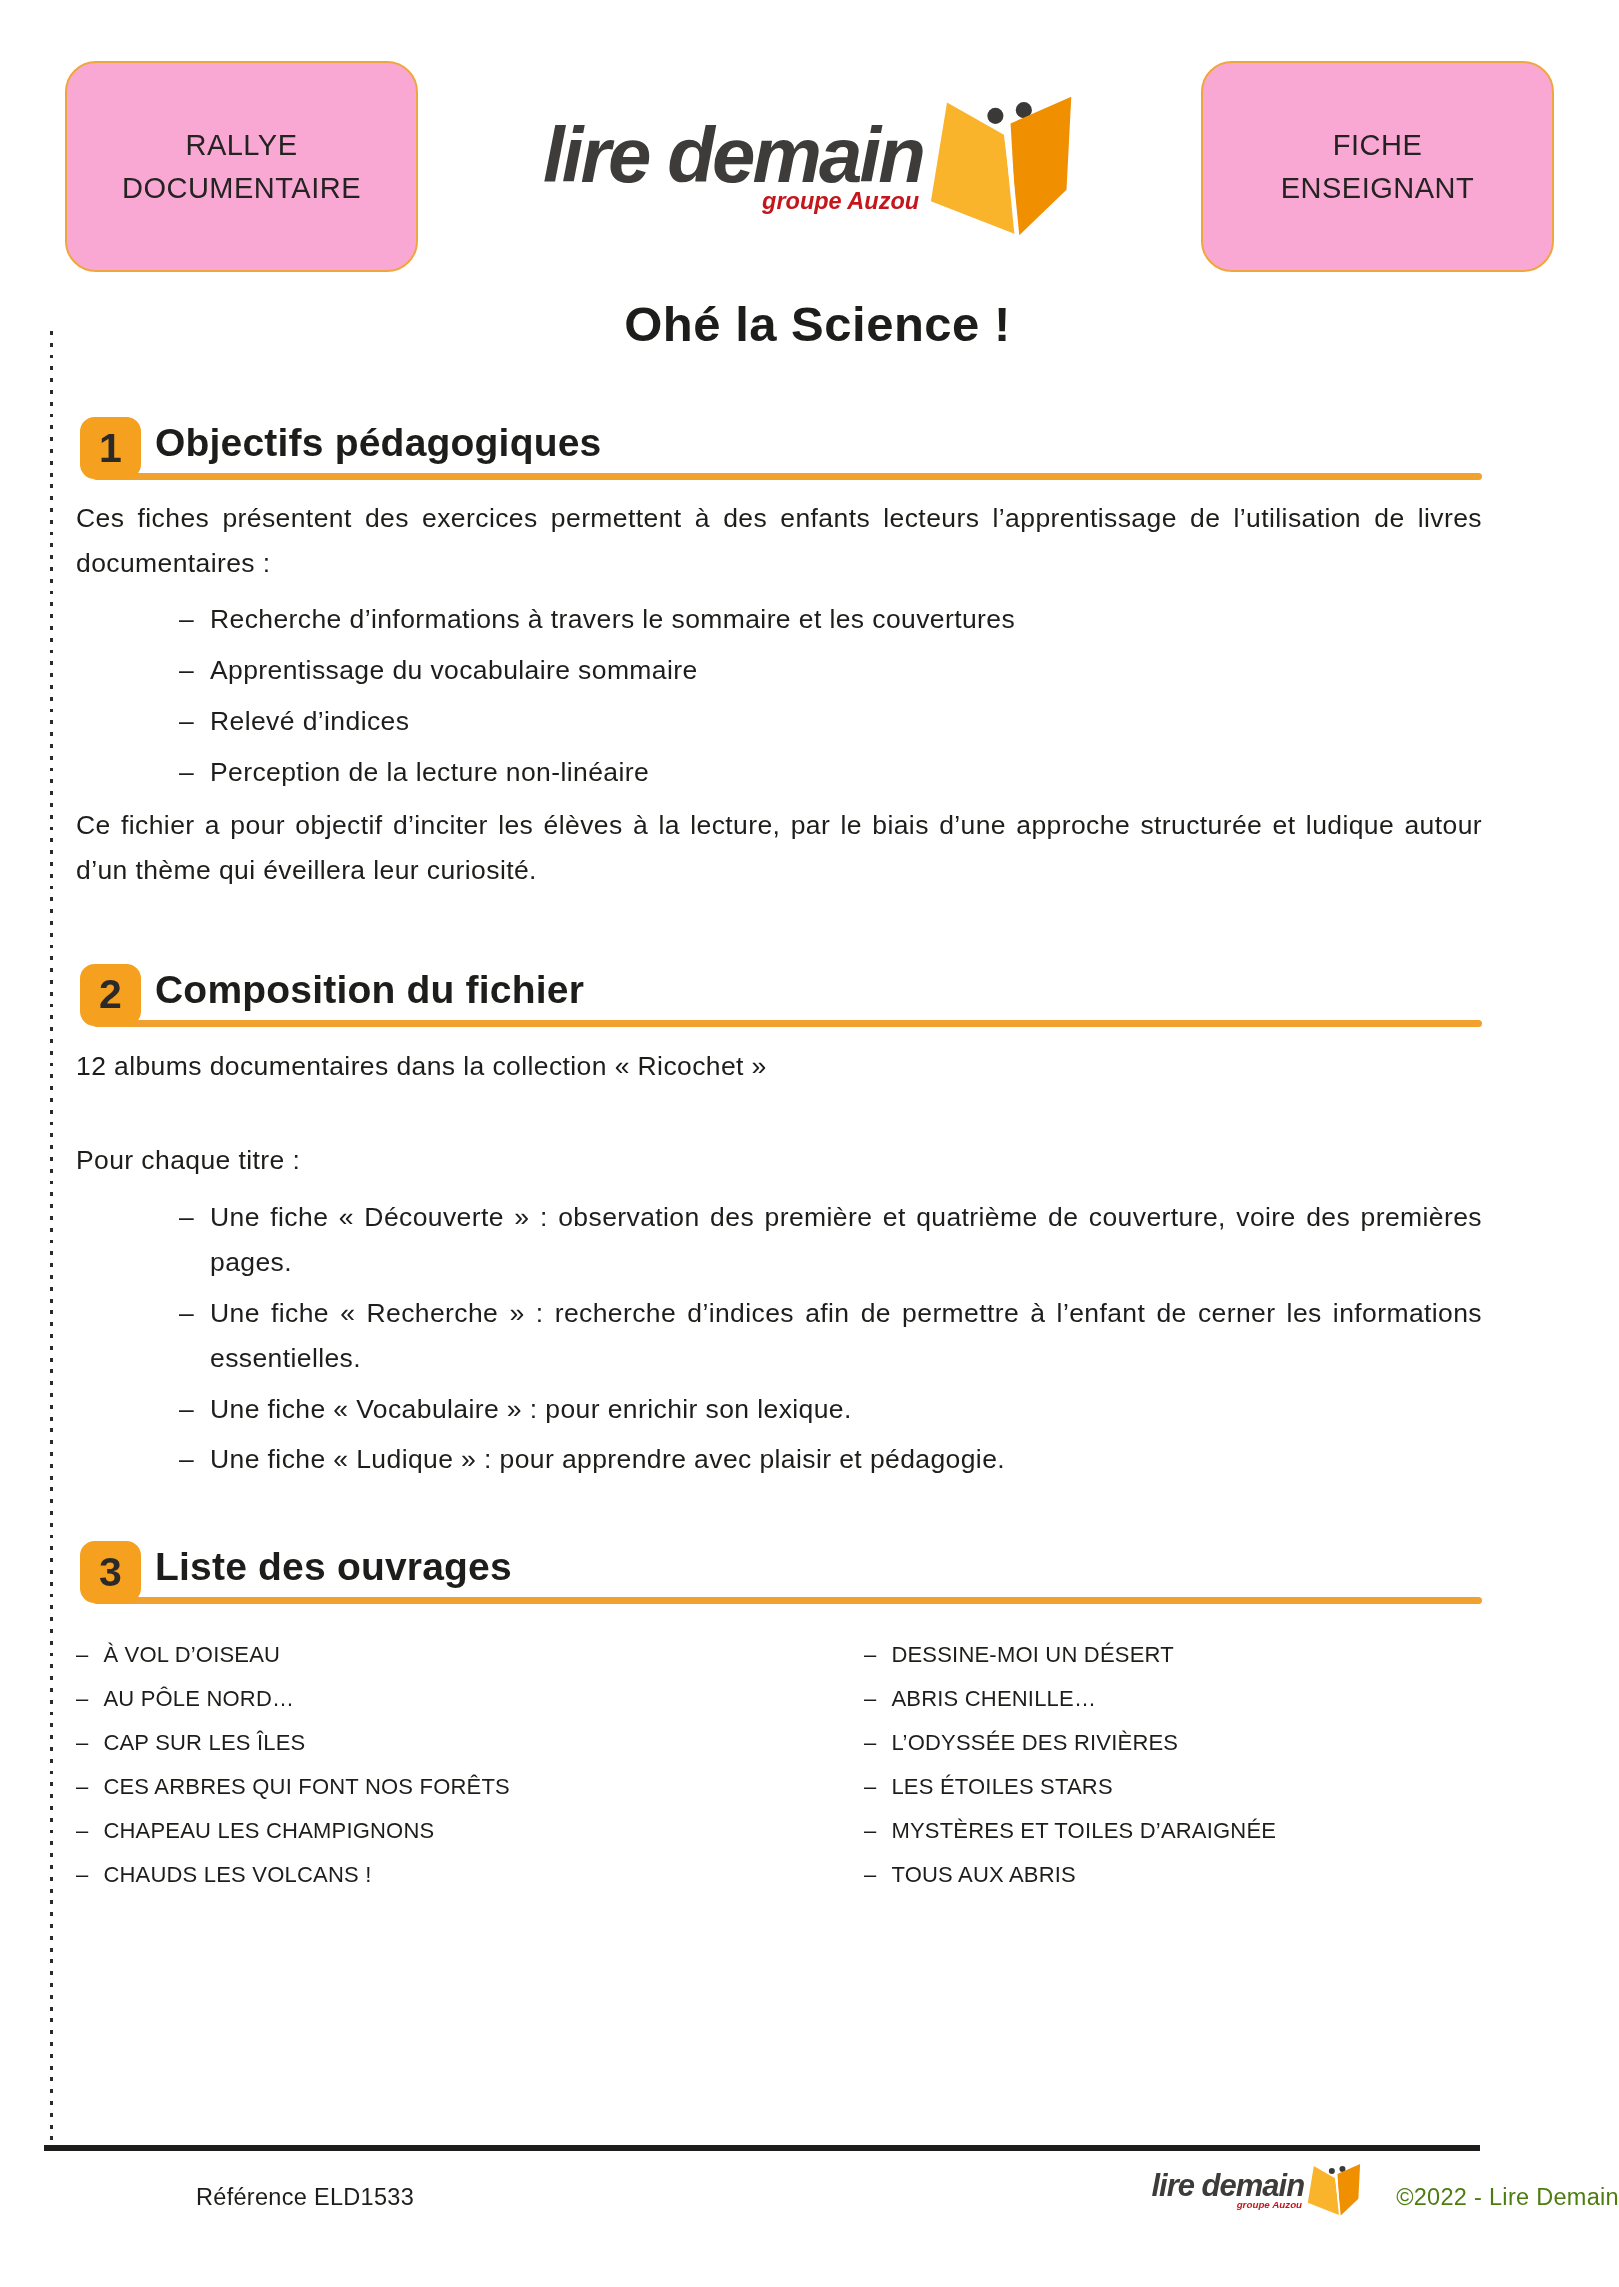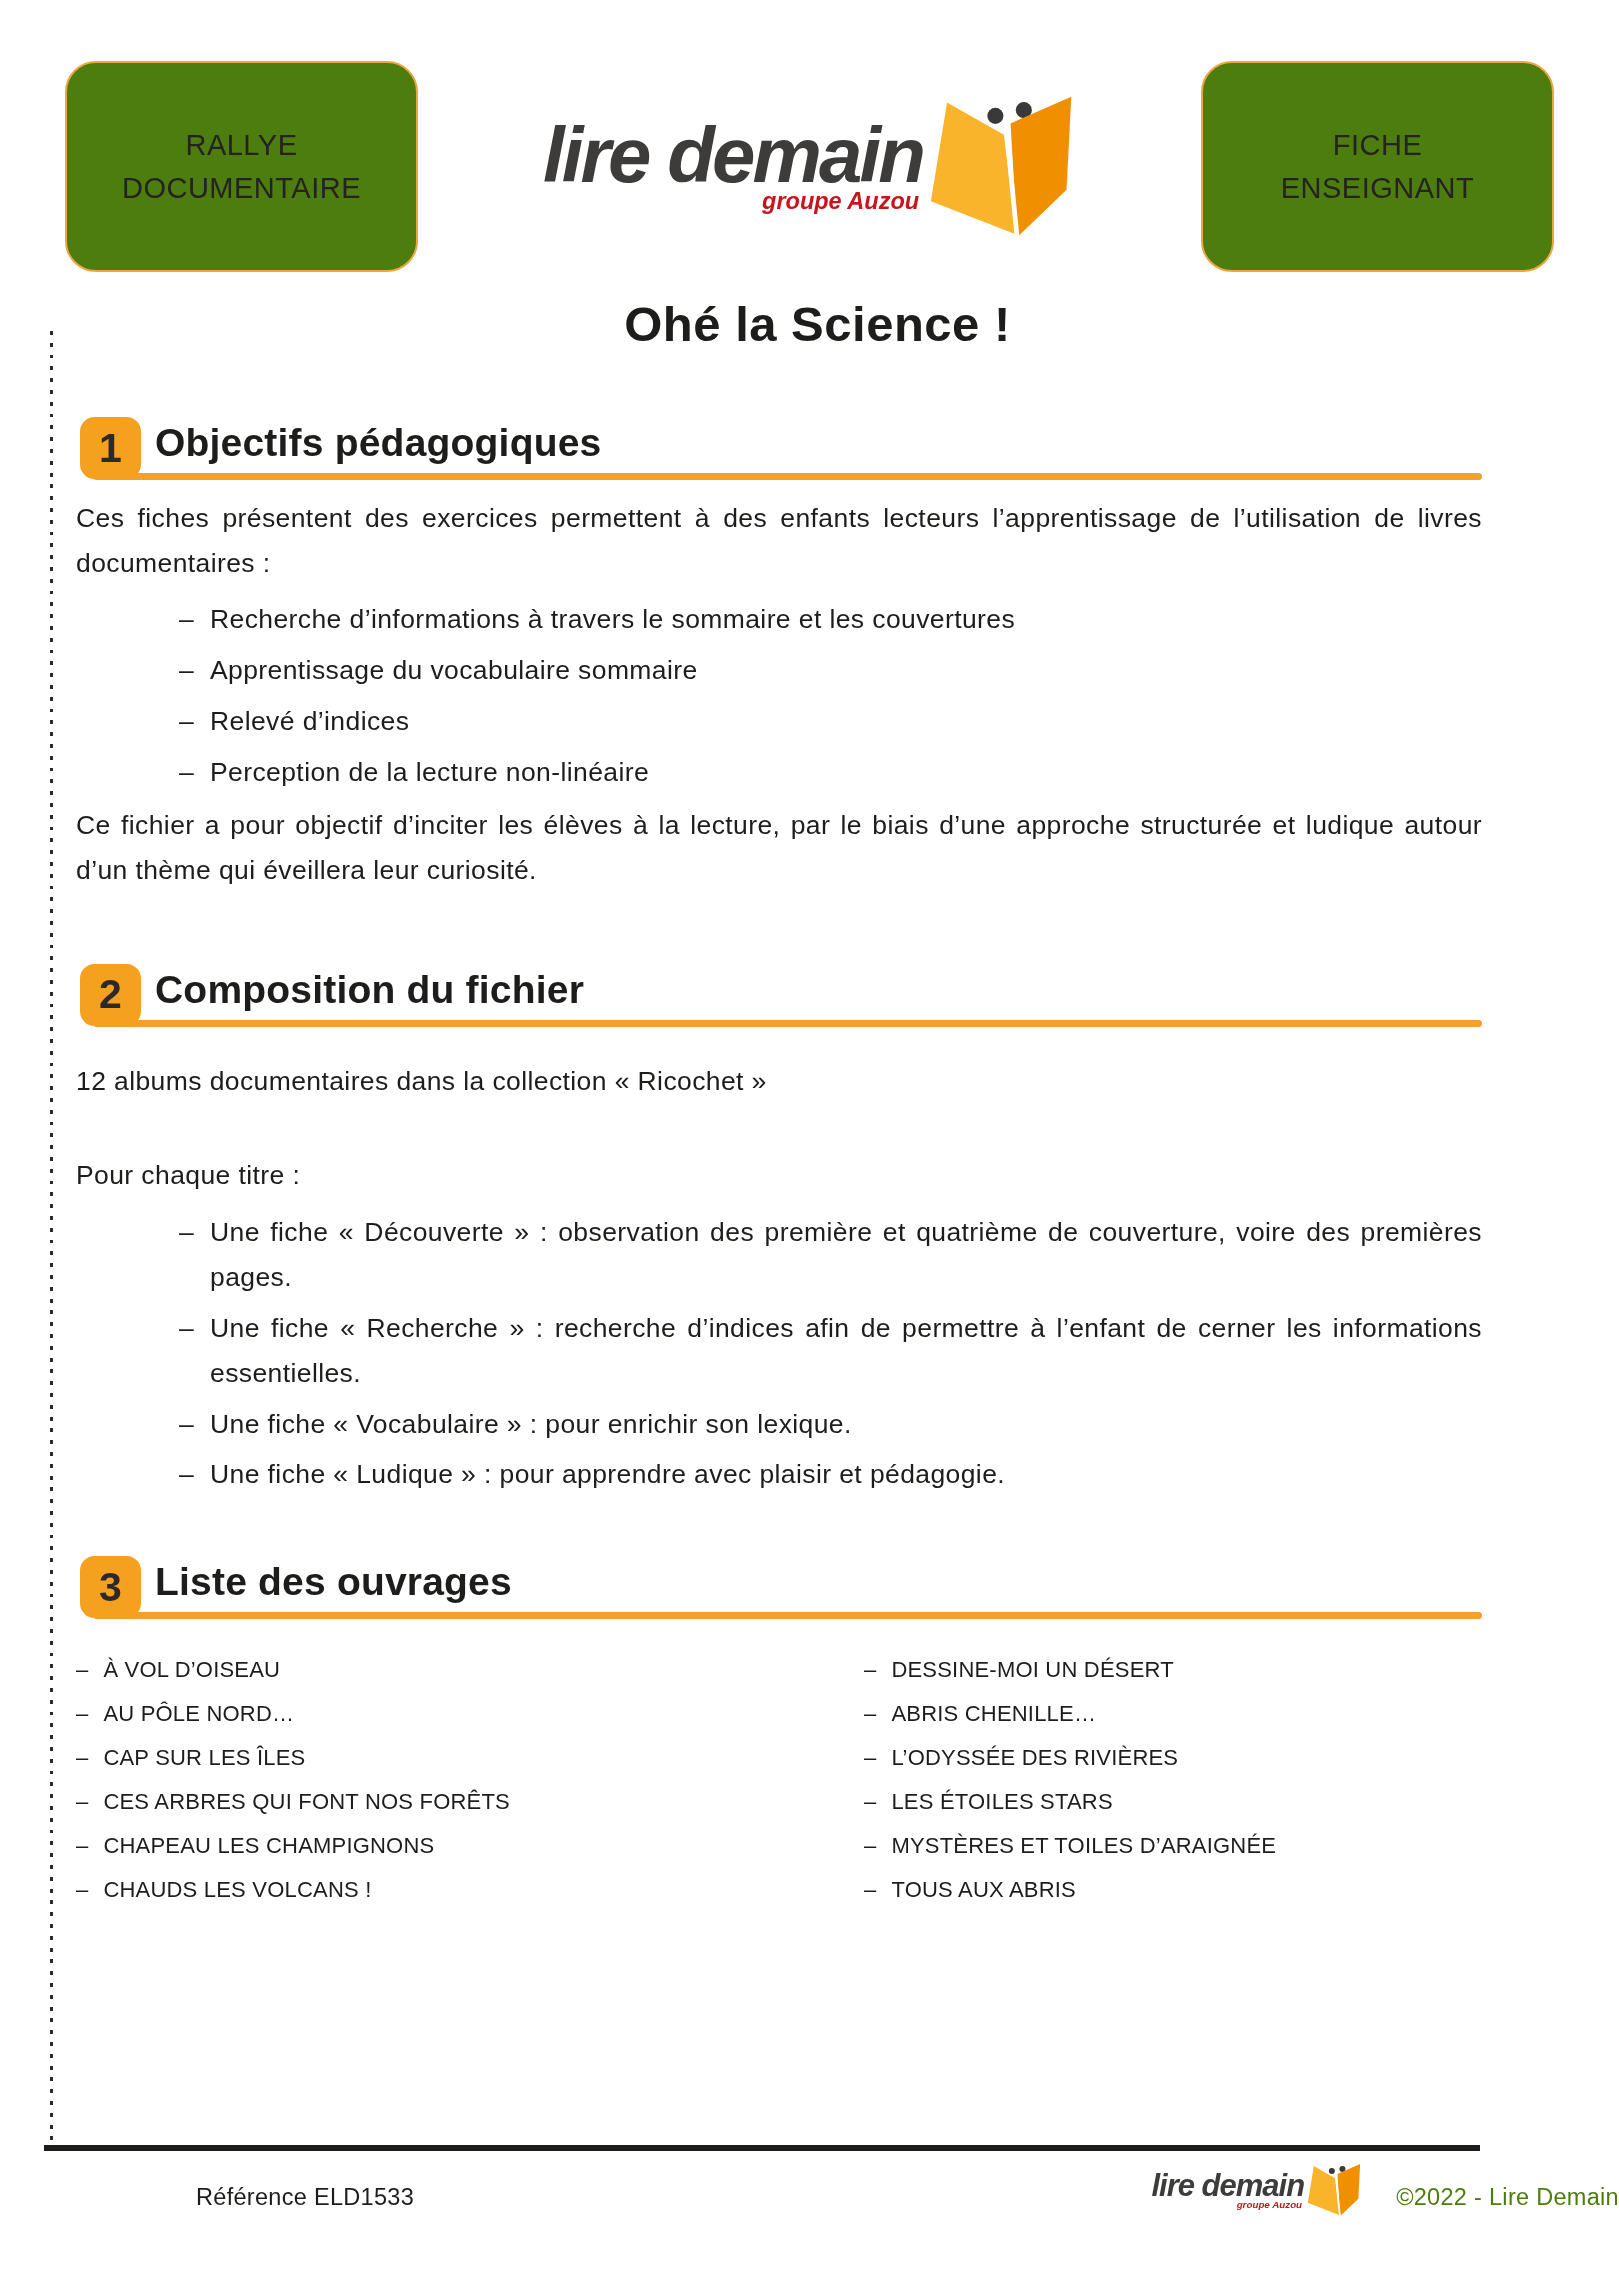--- a/index.html
+++ b/index.html
@@ -24,21 +24,21 @@
   
   .header {
     position:absolute; top:61px; left:65px; right:65px; height:211px;
     display:flex; justify-content:space-between; align-items:center;
   }
   .badge-box {
     width:353px; height:211px;
     border:2px solid #efa63f; border-radius:31px;
     display:flex; flex-direction:column; justify-content:center; align-items:center;
     font-size:29px; line-height:43px; letter-spacing:0.5px;
-    color:#242321; text-align:center; background:#4d7c0f;
+    color:#242321; text-align:center; background:#f9a8d4;
   }
   .logo { display:flex; align-items:flex-start; position:relative; margin-top:17.6px; }
   .logo-textwrap { position:relative; }
   .logo-text {
     font-size:78px; font-weight:bold; font-style:italic;
     letter-spacing:-2.9px; color:#3d3c3b; white-space:nowrap;
   }
   .logo-sub {
     position:absolute; right:3.9px; bottom:-13.7px;
     font-size:23.5px; font-weight:bold; font-style:italic; color:#c4161c;
@@ -88,21 +88,21 @@
   ul.dash-list li {
     position:relative; margin-left:134px; padding-left:0;
     font-size:26.5px; line-height:45px; letter-spacing:0.4px;
     margin-bottom:5.9px;
   }
   ul.dash-list li::before {
     content:"\2013"; position:absolute; left:-31px; top:0;
   }
   ul.dash-list.justified li { text-align:justify; }
 
-  .line-12albums { margin-top:32px; }
+  .line-12albums { margin-top:17px; }
   .line-pourchaque { margin-top:49px; }
 
   .books-grid {
     margin-top:29px;
     display:grid; grid-template-columns:788px auto;
     column-gap:0;
   }
   .books-col { list-style:none; }
   .books-col li {
     position:relative; padding-left:27.4px;

